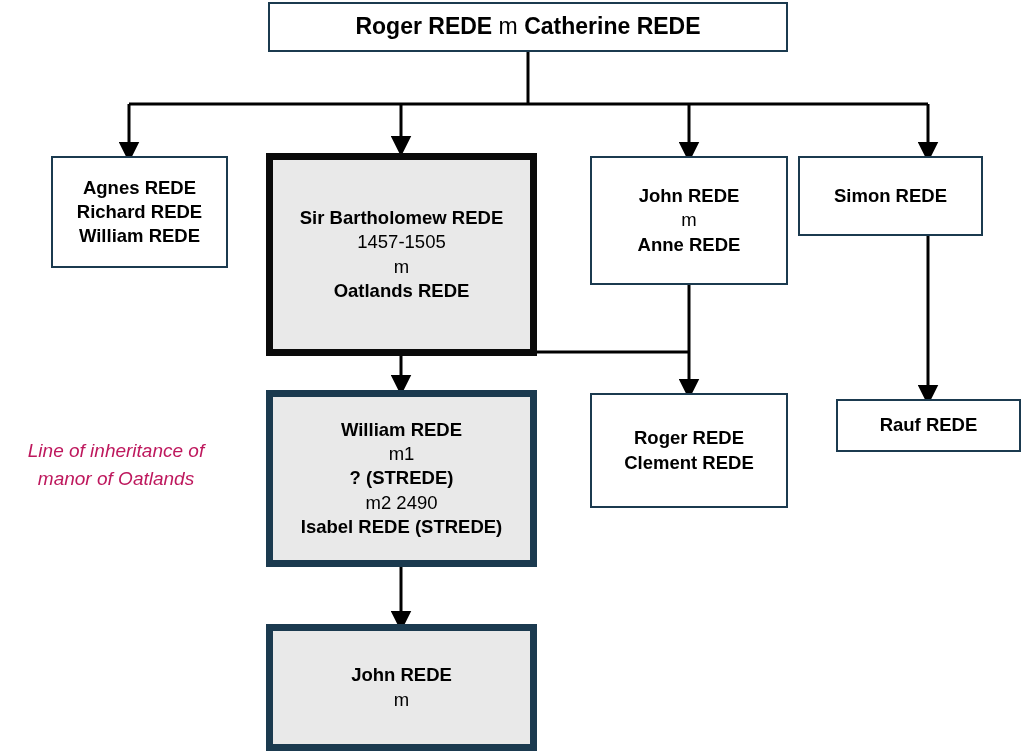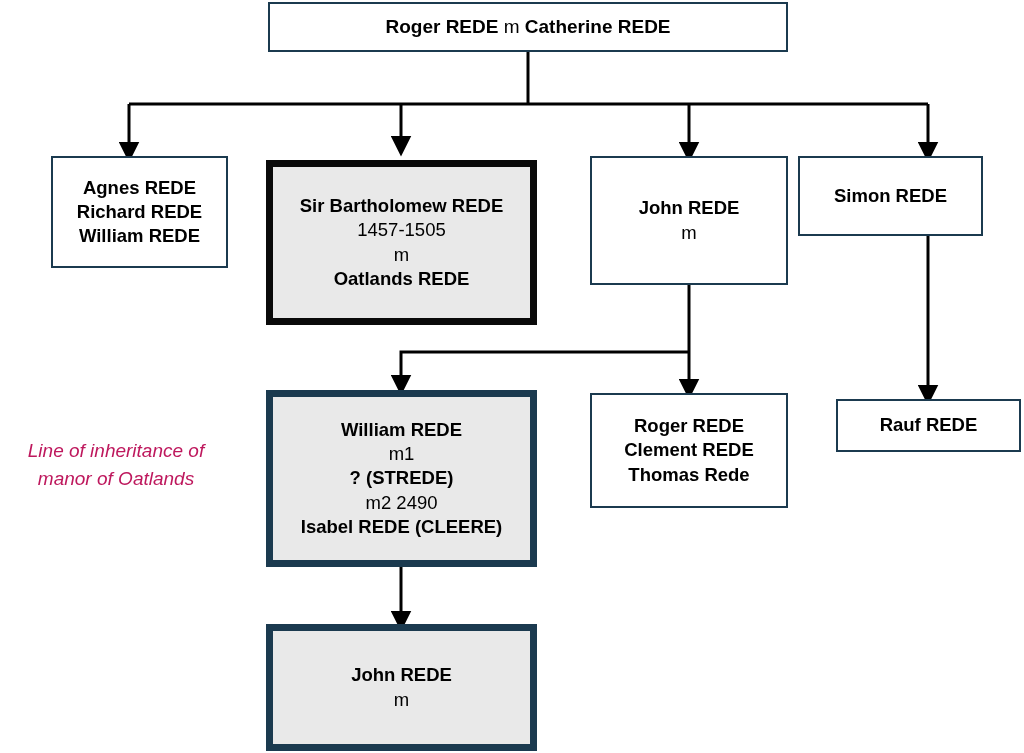--- a/index.html
+++ b/index.html
@@ -51,21 +51,21 @@
   }
   .node .ln {
     display: block;
     width: 100%;
     padding: 0 5px;
     box-sizing: border-box;
   }
   .b  { font-weight: bold; }
   .r  { font-weight: normal; }
   .s18 { font-size: 18.5px; }
-  .s19 { font-size: 19px; }
+  .s19 { font-size: 23px; }
   
   .mix { font-weight: bold; }
   .mix .light { font-weight: normal; }
   
   #caption {
     position: absolute;
     text-align: center;
     font-style: italic;
     font-weight: normal;
     font-size: 19px;
@@ -108,48 +108,48 @@
   <div class="node" style="left:268px; top:2px; width:520px; height:50px;">
     <span class="ln mix s19"><span>Roger REDE</span><span class="light"> m </span><span>Catherine REDE</span></span>
   </div>
 
   <div class="node" style="left:51px; top:156px; width:177px; height:112px;">
     <span class="ln b s18">Agnes REDE</span>
     <span class="ln b s18">Richard REDE</span>
     <span class="ln b s18">William REDE</span>
   </div>
 
-  <div class="node thick-black" style="left:266px; top:153px; width:271px; height:165px;margin-top:7px;">
+  <div class="node thick-black" style="left:266px; top:153px; width:271px; height:203px;">
     <span class="ln b s18">Sir Bartholomew REDE</span>
     <span class="ln r s18">1457-1505</span>
     <span class="ln r s18">m</span>
     <span class="ln b s18">Oatlands REDE</span>
   </div>
 
   <div class="node" style="left:590px; top:156px; width:198px; height:129px;">
     <span class="ln b s18">John REDE</span>
     <span class="ln r s18">m</span>
+    <span class="ln b s18">Anne REDE</span>
   </div>
 
   <div class="node" style="left:798px; top:156px; width:185px; height:80px;">
     <span class="ln b s18">Simon REDE</span>
   </div>
 
   <div class="node thick-navy" style="left:266px; top:390px; width:271px; height:177px;">
     <span class="ln b s18">William REDE</span>
     <span class="ln r s18">m1</span>
     <span class="ln b s18">? (STREDE)</span>
     <span class="ln r s18">m2 2490</span>
-    <span class="ln b s18">Isabel REDE (CLEERE)</span>
+    <span class="ln b s18">Isabel REDE (STREDE)</span>
   </div>
 
   <div class="node" style="left:590px; top:393px; width:198px; height:115px;">
     <span class="ln b s18">Roger REDE</span>
     <span class="ln b s18">Clement REDE</span>
-    <span class="ln b s18">Thomas Rede</span>
   </div>
 
   <div class="node" style="left:836px; top:399px; width:185px; height:53px;text-align:center;">
     <span class="ln b s18">Rauf REDE</span>
   </div>
 
   <div class="node thick-navy" style="left:266px; top:624px; width:271px; height:127px;">
     <span class="ln b s18">John REDE</span>
     <span class="ln r s18">m</span>
   </div>

